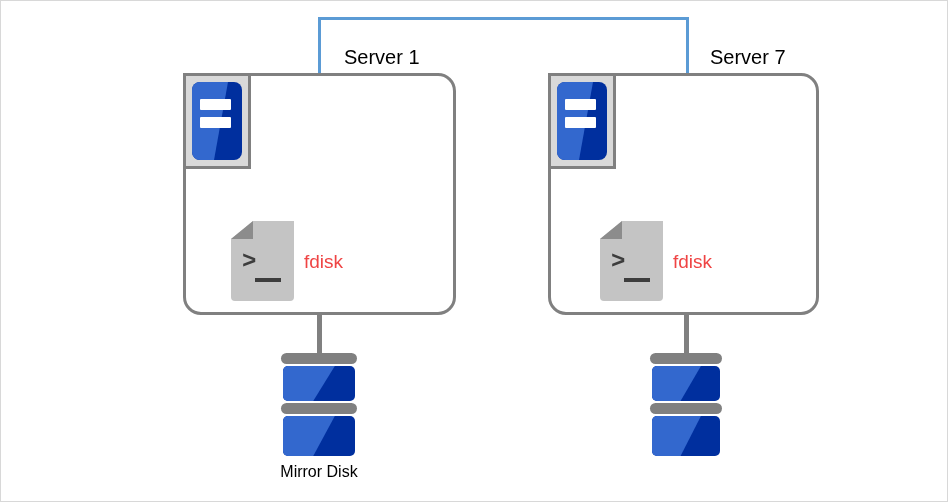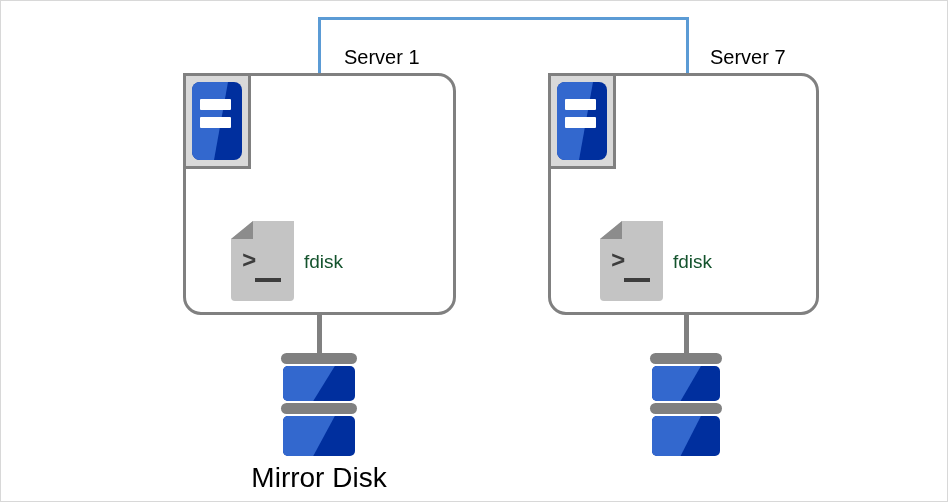--- a/index.html
+++ b/index.html
@@ -116,21 +116,21 @@
     top: 57px;
     width: 26px;
     height: 4px;
     background: #3d3d3d;
   }
   .fdisk-label {
     position: absolute;
     left: 73px;
     top: 31px;
     font-size: 19px;
-    color: #14532d;
+    color: #ef4444;
     white-space: nowrap;
     line-height: 1;
   }
 
   
   .disk-stem {
     position: absolute;
     width: 5px;
     background: #808080;
   }
@@ -156,21 +156,21 @@
   .disk .slab::before {
     content: "";
     position: absolute;
     left: 0; top: 0;
     width: 100%; height: 100%;
     background: #3368ce;
     clip-path: polygon(0 0, 72% 0, 42% 100%, 0 100%);
   }
   .disk-label {
     position: absolute;
-    font-size: 28px;
+    font-size: 16px;
     color: #000000;
     white-space: nowrap;
     text-align: center;
     line-height: 1;
   }
 </style>
 </head>
 <body>
 
 <div id="canvas">

